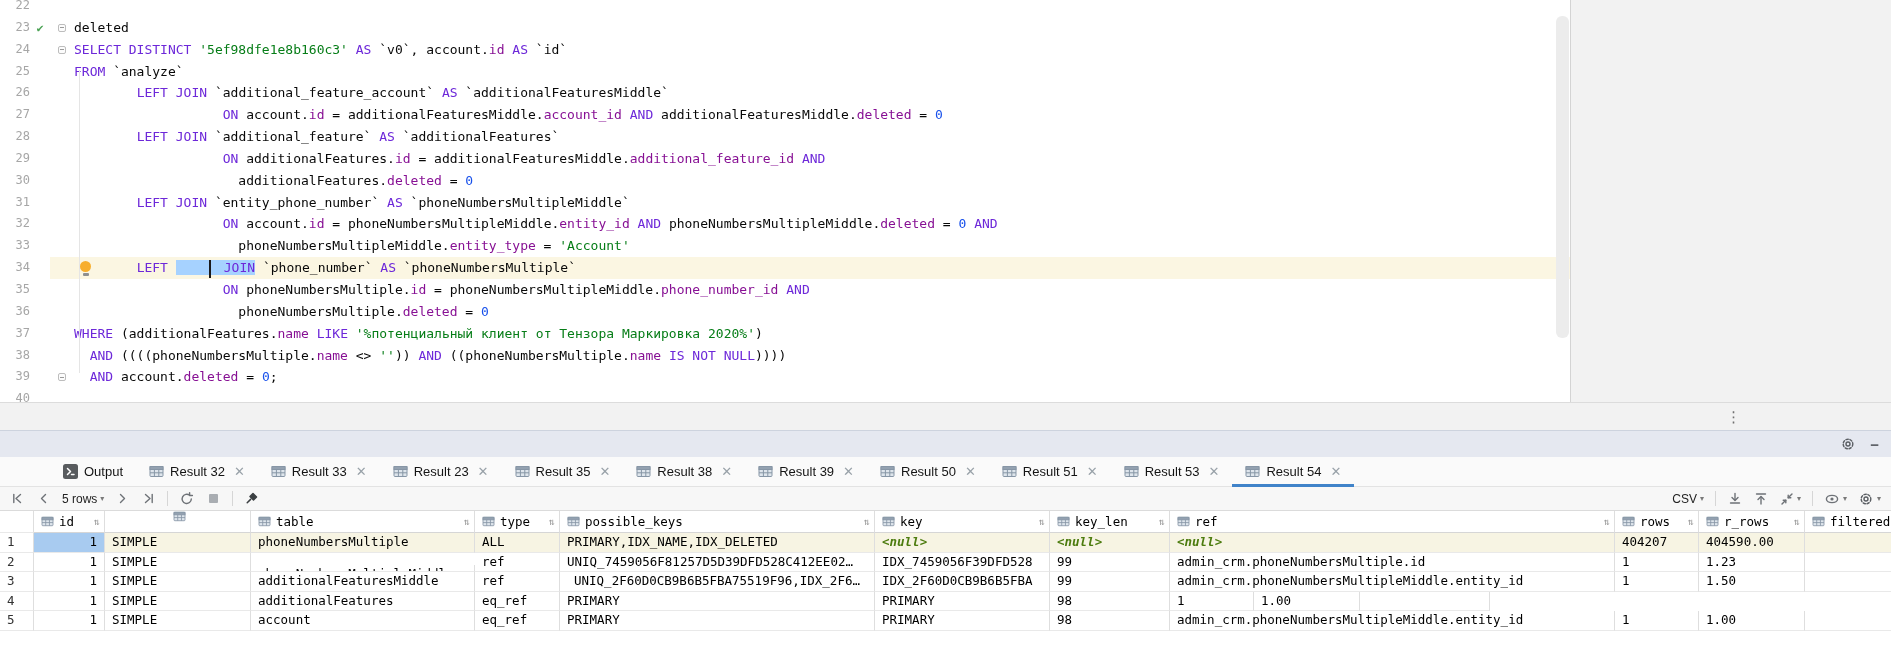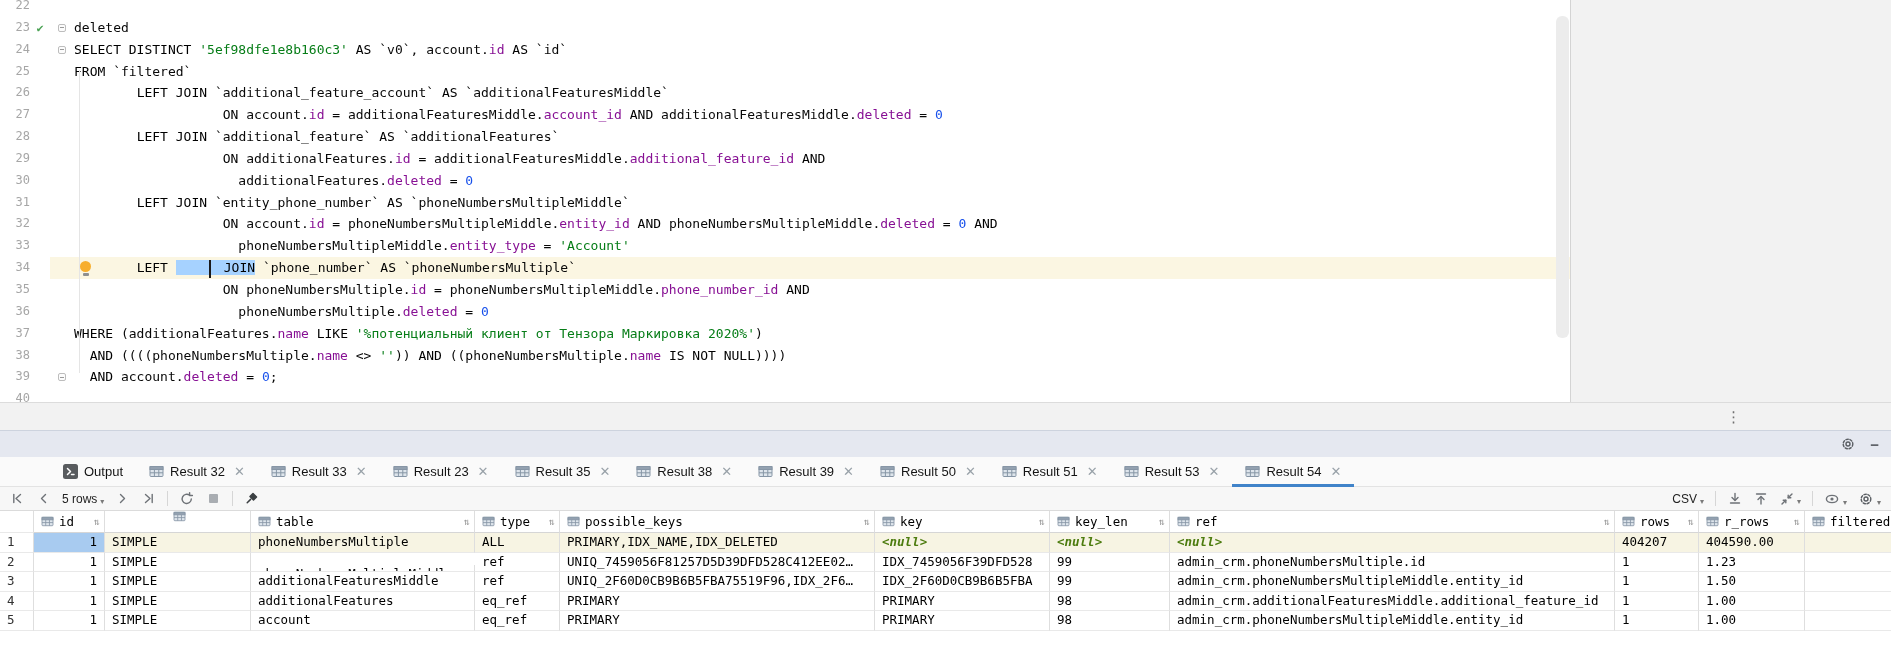--- a/index.html
+++ b/index.html
@@ -14,21 +14,21 @@
           font-family:"DejaVu Sans Mono","Liberation Mono",monospace; font-size:13px; }
   .ln   { flex:none; width:30px; text-align:right; color:#A6A6A6; font-size:12px; }
   .run  { flex:none; width:20px; text-align:center; }
   .fold { flex:none; width:24px; position:relative; }
   .code { flex:1; color:#080808; }
   .line.caret .fold, .line.caret .code { background:#FBF6E2; }
   .check { color:#4DA356; font-size:12px; }
   .fold-m { position:absolute; left:8px; top:7px; width:8px; height:8px;
             border:1px solid #BDBDBD; border-radius:2px; background:#FCFCFC; }
   .fold-m::after { content:""; position:absolute; left:1px; right:1px; top:2.5px; border-top:1px solid #9A9A9A; }
-  .t-kw  { color:#000000; }
+  .t-kw  { color:#6d28d9; }
   .t-str { color:#067D17; }
   .t-num { color:#1750EB; }
   .t-col { color:#871094; }
   .t-plain { color:#080808; }
   .t-sel { background:#A6D2FF;padding-left:48px; }
   .iguide { position:absolute; left:79px; top:70px; height:303px; border-left:1px solid #E5E5E5; }
   .bulb { position:absolute; left:80px; top:261px; width:11px; height:11px; border-radius:50%;
           background:#F7AE2C; }
   .bulb::after { content:""; position:absolute; left:2.5px; top:11.5px; width:6px; height:3px;
                  background:#8F8F8F; border-radius:1px; }
@@ -55,21 +55,21 @@
   .tab .close { color:#98A1A8; font-size:13px; margin-left:3px; }
   .tab .ticon { display:flex; align-items:center; }
 
   
   .gtb { position:absolute; left:0; top:487px; width:1891px; height:24px; background:#F7F7F7;
          border-bottom:1px solid #DBDBDB; display:flex; align-items:center; padding:0 10px;
          font-size:12px; color:#222; }
   .grp { display:flex; align-items:center; gap:11px; }
   .grp.right { margin-left:auto; }
   .sep { width:1px; height:15px; background:#D6D6D6; }
-  .tbtn { display:flex; align-items:flex-end; gap:3px; }
+  .tbtn { display:flex; align-items:center; gap:3px; }
   .dd { font-size:8px; color:#7A7A7A; }
 
   
   .grid { position:absolute; left:0; top:511px; width:1891px; height:154px; background:#fff;
           font-family:"DejaVu Sans Mono","Liberation Mono",monospace; font-size:12.5px; overflow:hidden; }
   .g-row { display:flex; height:19.6px; line-height:18.6px; }
   .g-row.g-head { height:22px; line-height:21px; }
   .g-cell { flex:none; border-right:1px solid #DEDEDE; border-bottom:1px solid #E9E9E9;
             padding:0 7px; overflow:hidden; white-space:nowrap; color:#000; }
   .g-head .g-cell { display:flex; align-items:center; gap:5px; border-bottom:1px solid #D6D6D6; padding:0 4px 0 7px; }
@@ -85,21 +85,21 @@
 </head>
 <body>
 
 <div class="screen">
 
   <div class="editor">
     <div class="code-lines">
         <div class="line"><span class="ln">22</span><span class="run"></span><span class="fold"></span><span class="code"></span></div>
         <div class="line"><span class="ln">23</span><span class="run"><span class="check">✔</span></span><span class="fold"><span class="fold-m"></span></span><span class="code"><span class="t-plain">deleted</span></span></div>
         <div class="line"><span class="ln">24</span><span class="run"></span><span class="fold"><span class="fold-m"></span></span><span class="code"><span class="t-kw">SELECT DISTINCT </span><span class="t-str">'5ef98dfe1e8b160c3'</span><span class="t-plain"> </span><span class="t-kw">AS</span><span class="t-plain"> `v0`, account.</span><span class="t-col">id</span><span class="t-plain"> </span><span class="t-kw">AS</span><span class="t-plain"> `id`</span></span></div>
-        <div class="line"><span class="ln">25</span><span class="run"></span><span class="fold"></span><span class="code"><span class="t-kw">FROM</span><span class="t-plain"> `filtered`</span></span></div>
+        <div class="line"><span class="ln">25</span><span class="run"></span><span class="fold"></span><span class="code"><span class="t-kw">FROM</span><span class="t-plain"> `analyze`</span></span></div>
         <div class="line"><span class="ln">26</span><span class="run"></span><span class="fold"></span><span class="code"><span class="t-plain">        </span><span class="t-kw">LEFT JOIN</span><span class="t-plain"> `additional_feature_account` </span><span class="t-kw">AS</span><span class="t-plain"> `additionalFeaturesMiddle`</span></span></div>
         <div class="line"><span class="ln">27</span><span class="run"></span><span class="fold"></span><span class="code"><span class="t-plain">                   </span><span class="t-kw">ON</span><span class="t-plain"> account.</span><span class="t-col">id</span><span class="t-plain"> = additionalFeaturesMiddle.</span><span class="t-col">account_id</span><span class="t-plain"> </span><span class="t-kw">AND</span><span class="t-plain"> additionalFeaturesMiddle.</span><span class="t-col">deleted</span><span class="t-plain"> = </span><span class="t-num">0</span></span></div>
         <div class="line"><span class="ln">28</span><span class="run"></span><span class="fold"></span><span class="code"><span class="t-plain">        </span><span class="t-kw">LEFT JOIN</span><span class="t-plain"> `additional_feature` </span><span class="t-kw">AS</span><span class="t-plain"> `additionalFeatures`</span></span></div>
         <div class="line"><span class="ln">29</span><span class="run"></span><span class="fold"></span><span class="code"><span class="t-plain">                   </span><span class="t-kw">ON</span><span class="t-plain"> additionalFeatures.</span><span class="t-col">id</span><span class="t-plain"> = additionalFeaturesMiddle.</span><span class="t-col">additional_feature_id</span><span class="t-plain"> </span><span class="t-kw">AND</span></span></div>
         <div class="line"><span class="ln">30</span><span class="run"></span><span class="fold"></span><span class="code"><span class="t-plain">                     additionalFeatures.</span><span class="t-col">deleted</span><span class="t-plain"> = </span><span class="t-num">0</span></span></div>
         <div class="line"><span class="ln">31</span><span class="run"></span><span class="fold"></span><span class="code"><span class="t-plain">        </span><span class="t-kw">LEFT JOIN</span><span class="t-plain"> `entity_phone_number` </span><span class="t-kw">AS</span><span class="t-plain"> `phoneNumbersMultipleMiddle`</span></span></div>
         <div class="line"><span class="ln">32</span><span class="run"></span><span class="fold"></span><span class="code"><span class="t-plain">                   </span><span class="t-kw">ON</span><span class="t-plain"> account.</span><span class="t-col">id</span><span class="t-plain"> = phoneNumbersMultipleMiddle.</span><span class="t-col">entity_id</span><span class="t-plain"> </span><span class="t-kw">AND</span><span class="t-plain"> phoneNumbersMultipleMiddle.</span><span class="t-col">deleted</span><span class="t-plain"> = </span><span class="t-num">0</span><span class="t-plain"> </span><span class="t-kw">AND</span></span></div>
         <div class="line"><span class="ln">33</span><span class="run"></span><span class="fold"></span><span class="code"><span class="t-plain">                     phoneNumbersMultipleMiddle.</span><span class="t-col">entity_type</span><span class="t-plain"> = </span><span class="t-str">'Account'</span></span></div>
         <div class="line caret"><span class="ln">34</span><span class="run"></span><span class="fold"></span><span class="code"><span class="t-plain">        </span><span class="t-kw">LEFT </span><span class="t-kw t-sel">JOIN</span><span class="t-plain"> `phone_number` </span><span class="t-kw">AS</span><span class="t-plain"> `phoneNumbersMultiple`</span></span></div>
         <div class="line"><span class="ln">35</span><span class="run"></span><span class="fold"></span><span class="code"><span class="t-plain">                   </span><span class="t-kw">ON</span><span class="t-plain"> phoneNumbersMultiple.</span><span class="t-col">id</span><span class="t-plain"> = phoneNumbersMultipleMiddle.</span><span class="t-col">phone_number_id</span><span class="t-plain"> </span><span class="t-kw">AND</span></span></div>
@@ -503,38 +503,37 @@
         <div class="g-cell" style="width: 84px;">1</div>
         <div class="g-cell" style="width: 106px;">1.23</div>
         <div class="g-cell" style="width: 130px;"></div>
       </div>
       <div class="g-row">
         <div class="gut">3</div>
         <div class="g-cell align-right" style="width: 71px;">1</div>
         <div class="g-cell" style="width: 146px;">SIMPLE</div>
         <div class="g-cell" style="width: 224px;">additionalFeaturesMiddle</div>
         <div class="g-cell" style="width: 85px;">ref</div>
-        <div class="g-cell" style="width: 315px;">UNIQ_2F60D0CB9B6B5FBA75519F96,IDX_2F6…</div>
+        <div class="g-cell" style="width: 315px; text-align: center;">UNIQ_2F60D0CB9B6B5FBA75519F96,IDX_2F6…</div>
         <div class="g-cell" style="width: 175px;">IDX_2F60D0CB9B6B5FBA</div>
         <div class="g-cell" style="width: 120px;">99</div>
         <div class="g-cell" style="width: 445px;">admin_crm.phoneNumbersMultipleMiddle.entity_id</div>
         <div class="g-cell" style="width: 84px;">1</div>
         <div class="g-cell" style="width: 106px;">1.50</div>
         <div class="g-cell" style="width: 130px;"></div>
       </div>
       <div class="g-row">
         <div class="gut">4</div>
         <div class="g-cell align-right" style="width: 71px;">1</div>
         <div class="g-cell" style="width: 146px;">SIMPLE</div>
         <div class="g-cell" style="width: 224px;">additionalFeatures</div>
         <div class="g-cell" style="width: 85px;">eq_ref</div>
         <div class="g-cell" style="width: 315px;">PRIMARY</div>
         <div class="g-cell" style="width: 175px;">PRIMARY</div>
         <div class="g-cell" style="width: 120px;">98</div>
-        <div class="g-cell" style="width: 445px;">admin_crm.additionalFeaturesMiddle.additional_feature_id</div>
         <div class="g-cell" style="width: 84px;">1</div>
         <div class="g-cell" style="width: 106px;">1.00</div>
         <div class="g-cell" style="width: 130px;"></div>
       </div>
       <div class="g-row">
         <div class="gut">5</div>
         <div class="g-cell align-right" style="width: 71px;">1</div>
         <div class="g-cell" style="width: 146px;">SIMPLE</div>
         <div class="g-cell" style="width: 224px;">account</div>
         <div class="g-cell" style="width: 85px;">eq_ref</div>

